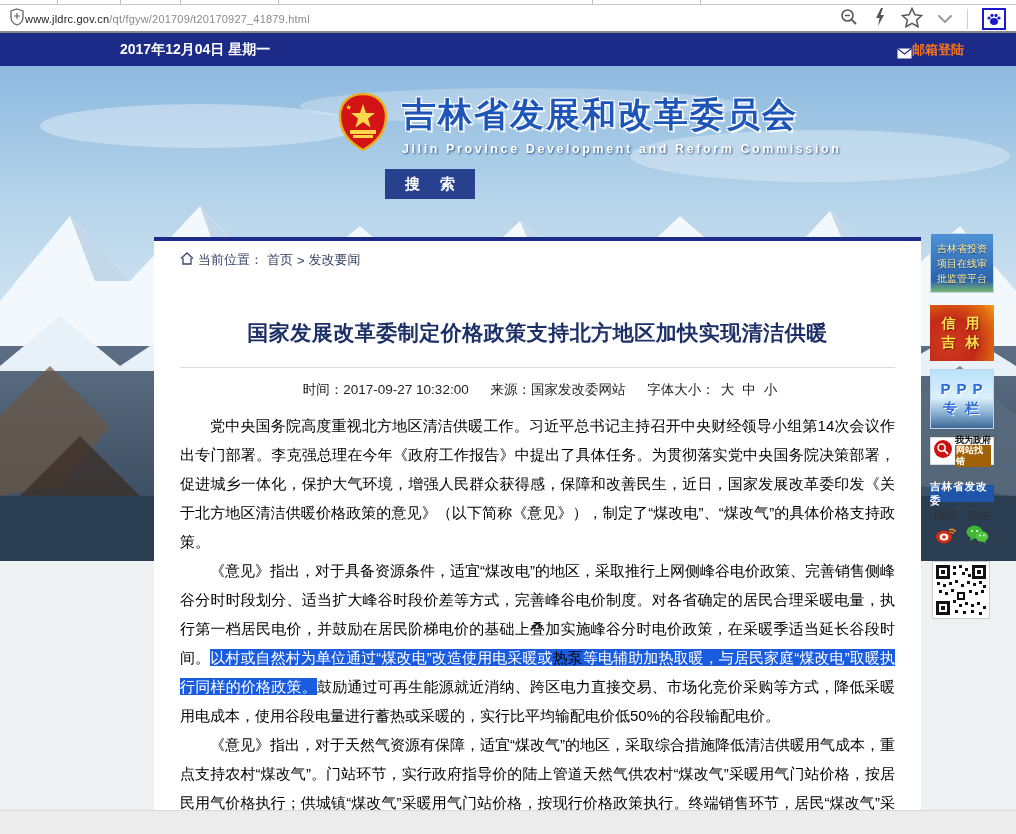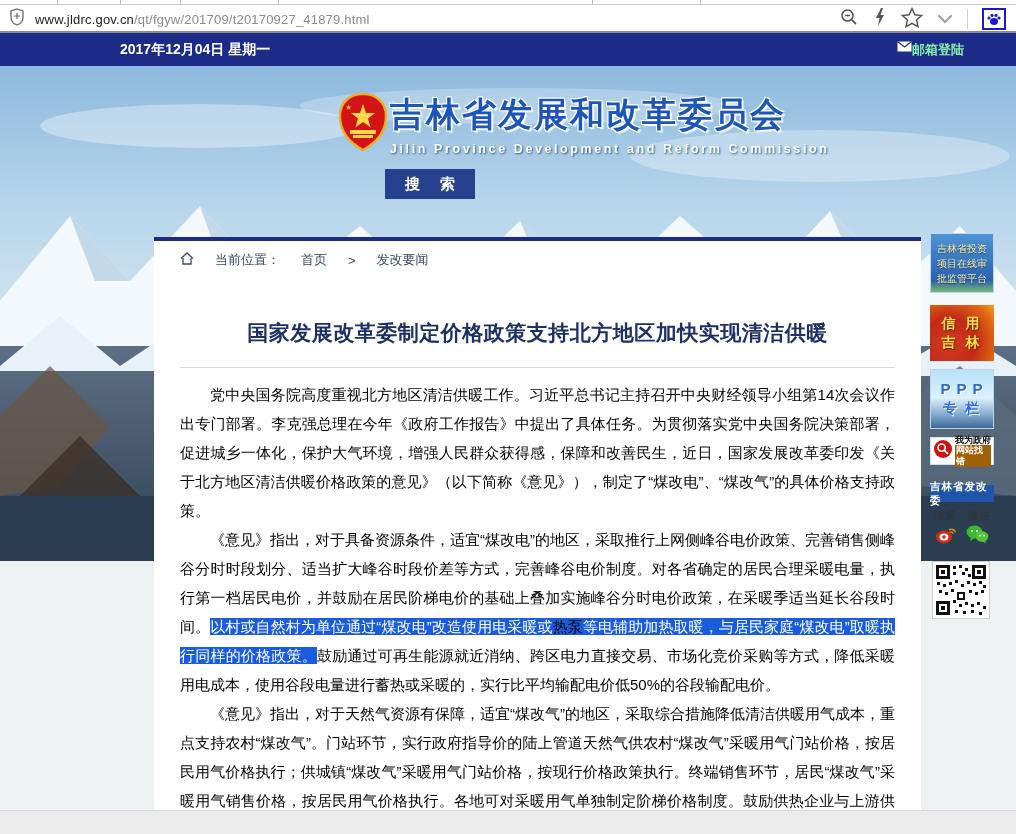--- a/index.html
+++ b/index.html
@@ -5,50 +5,50 @@
   * { margin:0; padding:0; box-sizing:border-box; }
   body { font-family:"Liberation Sans","DejaVu Sans",sans-serif; background:#555; }
   .screen { position:relative; width:1016px; height:834px; background:#eef1f1; overflow:hidden; margin:0 auto; }
 
   
   .browser-bar { position:absolute; top:0; left:0; width:1016px; height:33px; background:#fff; border-bottom:2px solid #8a8a8a; z-index:10; }
   .tab-strip { position:absolute; top:0; left:0; width:1016px; height:5px; border-bottom:1px solid #c9c9c9; }
   .tab-strip i { position:absolute; top:0; height:5px; border-left:1px solid #bdbdbd; }
   .url-row { position:absolute; top:5px; left:0; width:1016px; height:28px; display:flex; align-items:center; }
   .shield { margin-left:9px; }
-  .url-text { margin-left:10px; font-size:13px; color:#222; letter-spacing:.2px; }
+  .url-text { font-size:11px; color:#222; letter-spacing:.2px; }
   .url-text .path { color:#8a8a8a; }
   .url-icons { margin-left:auto; display:flex; align-items:center; gap:14px; padding-right:10px; }
   .sep-v { width:1px; height:20px; background:#cfcfcf; }
   .paw-box { width:24px; height:22px; border:2px solid #1a1acc; background:#fff; display:flex; align-items:center; justify-content:center; }
 
   
   .date-bar { position:absolute; top:33px; left:0; width:1016px; height:33px; background:#1c2b87; z-index:10; display:flex; align-items:center; }
   .date-text { margin-left:120px; color:#fff; font-size:14px; font-weight:bold; }
-  .mail-login { margin-left:auto; margin-right:52px; color:#86efac; font-size:13px; font-weight:bold; display:flex; align-items:flex-start; cursor:pointer; }
+  .mail-login { margin-left:auto; margin-right:52px; color:#f97316; font-size:13px; font-weight:bold; display:flex; align-items:flex-end; cursor:pointer; }
 
   
   .hero { position:absolute; top:66px; left:0; width:1016px; height:495px; z-index:1; }
   .hero svg.bg { position:absolute; top:0; left:0; }
   .masthead { position:absolute; top:26px; left:336px; display:flex; align-items:flex-start; z-index:2; }
-  .org-block { }
+  .org-block { margin-left:12px; }
   .org-cn { font-size:34px; font-weight:bold; color:#1d55b8; letter-spacing:2px;
             text-shadow:-1px -1px 0 #fff, 1px -1px 0 #fff, -1px 1px 0 #fff, 2px 2px 1px rgba(255,255,255,.9); }
   .org-en { margin-top:4px; font-size:12.5px; font-weight:bold; color:#fff; letter-spacing:2.6px;
             text-shadow:1px 1px 2px rgba(20,60,110,.8); }
   .search-row { position:absolute; top:103px; left:385px; z-index:2; display:flex; }
   .search-input-wrap { position:relative; }
   .search-input { width:276px; height:30px; border:1px solid #e0e0e0; background:#fff; padding:0 8px 0 28px; font-size:14px; color:#333; outline:none; }
   .search-input::placeholder { color:#9a9a9a; }
   .search-mag { position:absolute; left:8px; top:8px; }
   .search-btn { width:90px; height:30px; background:#27418f; color:#fff; border:none; font-size:15px; font-weight:bold; letter-spacing:8px; padding-left:8px; cursor:pointer; }
 
   
   .panel { position:absolute; top:237px; left:154px; width:767px; height:573px; background:#fff; border-top:4px solid #1c2b87; z-index:5; padding:0 26px; }
-  .breadcrumb { margin-top:10px; font-size:13px; color:#3a4668; display:flex; align-items:center; gap:21px; }
+  .breadcrumb { margin-top:10px; font-size:13px; color:#3a4668; display:flex; align-items:center; gap:4px; }
   .breadcrumb .link { cursor:pointer; }
   .article-title { margin-top:50px; text-align:center; font-size:21px; font-weight:bold; color:#1c2f66; letter-spacing:.5px; }
   .title-divider { margin-top:20px; border-bottom:1px solid #dcdcdc; }
   .meta-row { margin-top:13px; text-align:center; font-size:13.5px; color:#222; }
   .meta-row span { margin:0 9px; }
   .font-size-opt { cursor:pointer; margin:0 4px !important; }
   .article-body { margin-top:12px; }
   .article-body p { font-size:15px; line-height:29px; color:#000; text-align:justify; text-indent:2em; }
   .sel { background:#1a5ce0; color:#fff; }
   .sel-dark { background:#1a5ce0; color:#000; }
@@ -207,20 +207,25 @@
       </span>
       <span>当前位置：</span>
         <span class="link">首页</span>
       <span>&gt;</span>
       <span class="link">发改要闻</span>
     </div>
 
     <h1 class="article-title">国家发展改革委制定价格政策支持北方地区加快实现清洁供暖</h1>
     <div class="title-divider"></div>
 
+    <div class="meta-row">
+      <span>时间：2017-09-27 10:32:00</span>
+      <span>来源：国家发改委网站</span>
+      <span style="margin-right:2px;">字体大小：</span><span class="font-size-opt">大</span><span class="font-size-opt">中</span><span class="font-size-opt">小</span>
+    </div>
 
     <div class="article-body">
       <p>党中央国务院高度重视北方地区清洁供暖工作。习近平总书记主持召开中央财经领导小组第14次会议作出专门部署。李克强总理在今年《政府工作报告》中提出了具体任务。为贯彻落实党中央国务院决策部署，促进城乡一体化，保护大气环境，增强人民群众获得感，保障和改善民生，近日，国家发展改革委印发《关于北方地区清洁供暖价格政策的意见》（以下简称《意见》），制定了“煤改电”、“煤改气”的具体价格支持政策。</p>
       <p><span>《意见》指出，对于具备资源条件，适宜“煤改电”的地区，采取推行上网侧峰谷电价政策、完善销售侧峰谷分时时段划分、适当扩大峰谷时段价差等方式，完善峰谷电价制度。对各省确定的居民合理采暖电量，执行第一档居民电价，并鼓励在居民阶梯电价的基础上叠加实施峰谷分时电价政策，在采暖季适当延长谷段时间。</span><span class="sel">以村或自然村为单位通过“煤改电”改造使用电采暖或</span><span class="sel-dark">热泵</span><span class="sel">等电辅助加热取暖，与居民家庭“煤改电”取暖执行同样的价格政策。</span><span>鼓励通过可再生能源就近消纳、跨区电力直接交易、市场化竞价采购等方式，降低采暖用电成本，使用谷段电量进行蓄热或采暖的，实行比平均输配电价低50%的谷段输配电价。</span></p>
       <p>《意见》指出，对于天然气资源有保障，适宜“煤改气”的地区，采取综合措施降低清洁供暖用气成本，重点支持农村“煤改气”。门站环节，实行政府指导价的陆上管道天然气供农村“煤改气”采暖用气门站价格，按居民用气价格执行；供城镇“煤改气”采暖用气门站价格，按现行价格政策执行。终端销售环节，居民“煤改气”采暖用气销售价格，按居民用气价格执行。各地可对采暖用气单独制定阶梯价格制度。鼓励供热企业与上游供气企业直接签订购销合同，通过交易平台确定或协商确定购气价格。</p>
 
     </div>
   </div>
 
   <div class="sidebar">

